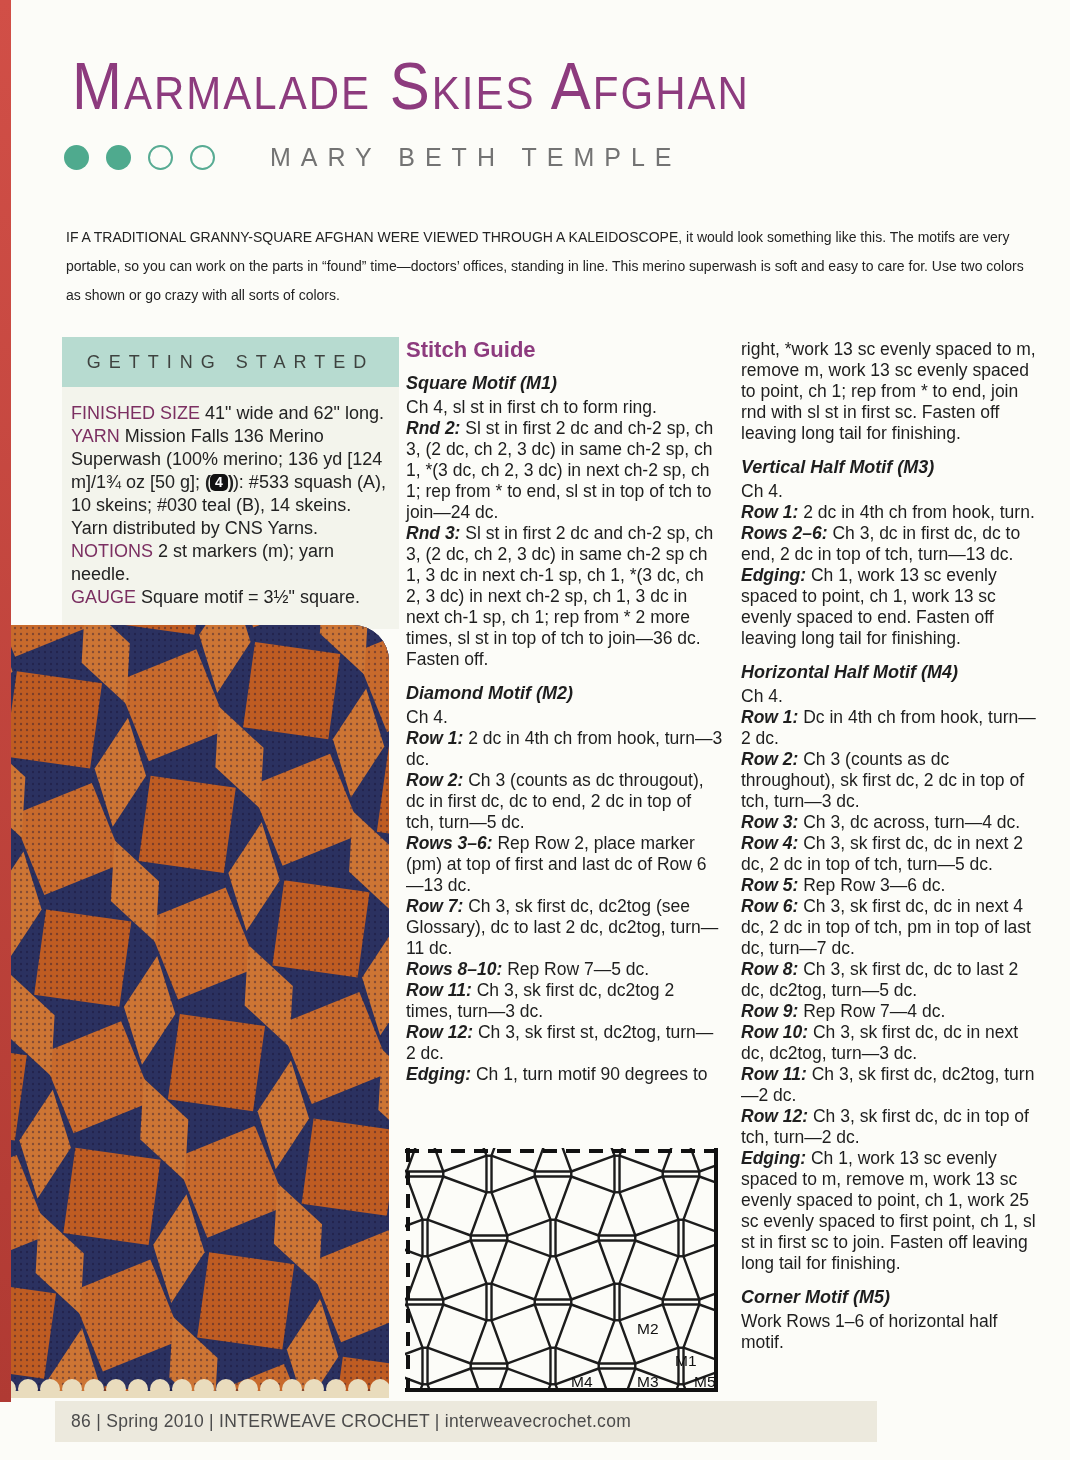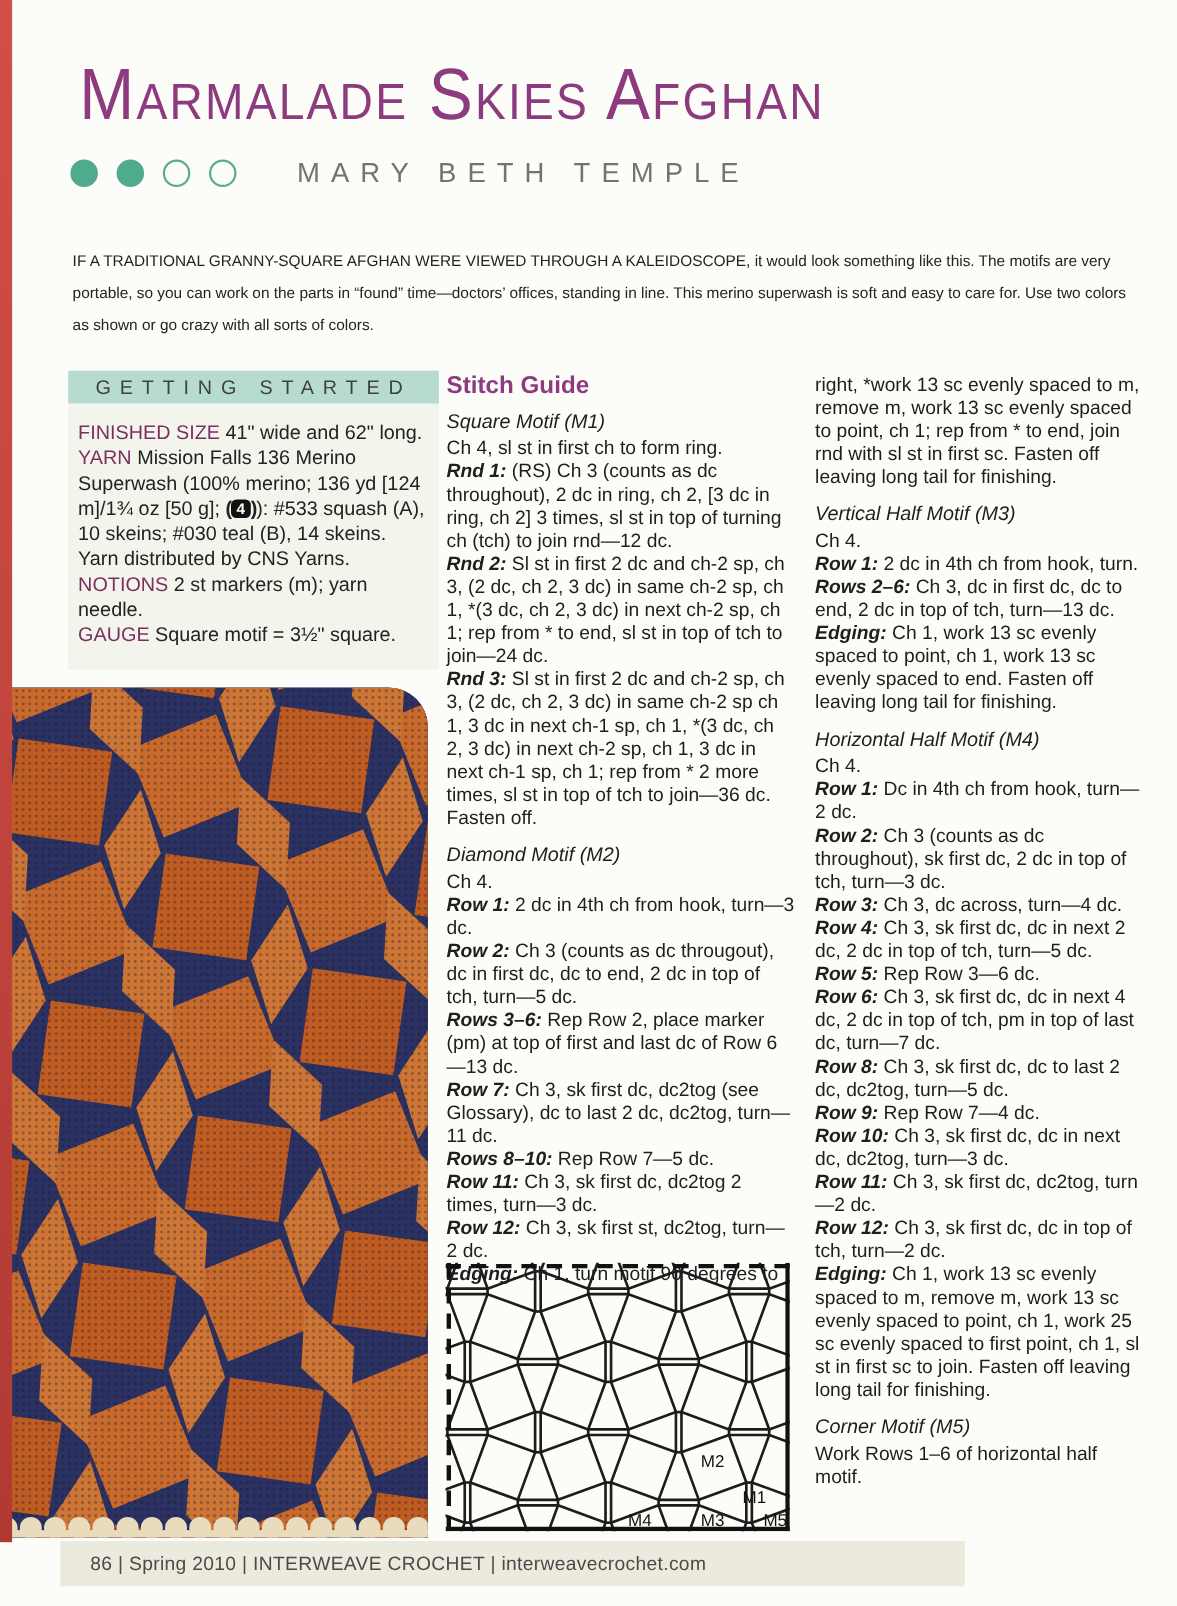--- a/index.html
+++ b/index.html
@@ -10,40 +10,40 @@
   .title{position:absolute;left:72px;top:48px;margin:0;font-weight:normal;
        font-size:60px;font-variant:small-caps;letter-spacing:2px;color:#8d3b7e;
        transform:scaleY(1.1);transform-origin:left top;white-space:nowrap}
   .meta{position:absolute;left:64px;top:143px;display:flex;align-items:center}
   .dot{width:25px;height:25px;border-radius:50%;margin-right:17px}
   .dot.f{background:#4faa8e}
   .dot.o{width:21px;height:21px;border:2.5px solid #57ab93;background:transparent}
   .author{margin-left:38px;font-size:25px;letter-spacing:10px;color:#737373;white-space:nowrap}
   .intro{position:absolute;left:66px;top:209px;width:958px;font-size:14px;line-height:29px;color:#232323}
   .gs{position:absolute;left:62px;top:337px;width:337px}
-  .gs-head{background:#b7dbd0;height:30px;display:flex;align-items:center;justify-content:center;
+  .gs-head{background:#b7dbd0;height:50px;display:flex;align-items:center;justify-content:center;
        font-size:18px;letter-spacing:8px;color:#3e423f}
   .gs-body{background:#f3f4ec;padding:15px 10px 20px 9px;font-size:18px;line-height:23px;color:#222}
   .gs-label{color:#7b2f61}
   .ywrap{white-space:nowrap}
   .yb{display:inline-block;background:#111;color:#fff;font-weight:bold;font-size:14px;
       border-radius:5px;padding:0 5px;line-height:17px;vertical-align:1px}
   .yp{font-weight:bold;letter-spacing:-1px}
   .photo{position:absolute;left:0;top:625px;width:389px;height:773px;
        border-radius:0 36px 0 0;overflow:hidden;background:#2b3160}
   .col{position:absolute;font-size:17.5px;line-height:21px;color:#1e1e1e}
   #col-mid{left:406px;top:339px;width:317px}
   #col-right{left:741px;top:339px;width:303px}
   .sg-h{font-size:22px;font-weight:bold;color:#8d3b7e;margin:0 0 3px 0}
-  .sub{font-weight:normal;font-style:italic;font-size:18px;margin:13px 0 3px 0}
+  .sub{font-weight:bold;font-style:italic;font-size:18px;margin:13px 0 3px 0}
   .col p{margin:0}
   .lbl{font-weight:bold;font-style:italic}
   .diagram{position:absolute;left:405px;top:1148px;width:313px;height:244px}
   .footer{position:absolute;left:55px;top:1401px;width:822px;height:41px;background:#ece9dd;
-       display:flex;align-items:center;padding-left:27px;box-sizing:border-box;
+       display:flex;align-items:center;padding-left:16px;box-sizing:border-box;
        font-size:17.5px;color:#4b4b4b;letter-spacing:.3px}
 </style>
 </head>
 <body>
 
 <h1 class="title">Marmalade Skies Afghan</h1>
 
 <div class="meta">
   <span id="dots" style="display:flex;align-items:center">
       <span class="dot f"></span>
@@ -192,21 +192,20 @@
         <circle cx="358" cy="764" r="10" fill="#e9dcbd"></circle>
         <circle cx="380" cy="764" r="10" fill="#e9dcbd"></circle>
       </g>
     </svg>
 </div>
 
 <div class="col" id="col-mid">
   <h2 class="sg-h">Stitch Guide</h2>
 <div class="sub">Square Motif (M1)</div>
     <p>Ch 4, sl st in first ch to form ring.</p>
-    <p><span class="lbl">Rnd 1: </span>(RS) Ch 3 (counts as dc throughout), 2 dc in ring, ch 2, [3 dc in ring, ch 2] 3 times, sl st in top of turning ch (tch) to join rnd—12 dc.</p>
     <p><span class="lbl">Rnd 2: </span>Sl st in first 2 dc and ch-2 sp, ch 3, (2 dc, ch 2, 3 dc) in same ch-2 sp, ch 1, *(3 dc, ch 2, 3 dc) in next ch-2 sp, ch 1; rep from * to end, sl st in top of tch to join—24 dc.</p>
     <p><span class="lbl">Rnd 3: </span>Sl st in first 2 dc and ch-2 sp, ch 3, (2 dc, ch 2, 3 dc) in same ch-2 sp ch 1, 3 dc in next ch-1 sp, ch 1, *(3 dc, ch 2, 3 dc) in next ch-2 sp, ch 1, 3 dc in next ch-1 sp, ch 1; rep from * 2 more times, sl st in top of tch to join—36 dc. Fasten off.</p>
     <div class="sub">Diamond Motif (M2)</div>
     <p>Ch 4.</p>
     <p><span class="lbl">Row 1: </span>2 dc in 4th ch from hook, turn—3 dc.</p>
     <p><span class="lbl">Row 2: </span>Ch 3 (counts as dc througout), dc in first dc, dc to end, 2 dc in top of tch, turn—5 dc.</p>
     <p><span class="lbl">Rows 3–6: </span>Rep Row 2, place marker (pm) at top of first and last dc of Row 6—13 dc.</p>
     <p><span class="lbl">Row 7: </span>Ch 3, sk first dc, dc2tog (see Glossary), dc to last 2 dc, dc2tog, turn—11 dc.</p>
     <p><span class="lbl">Rows 8–10: </span>Rep Row 7—5 dc.</p>
     <p><span class="lbl">Row 11: </span>Ch 3, sk first dc, dc2tog 2 times, turn—3 dc.</p>

